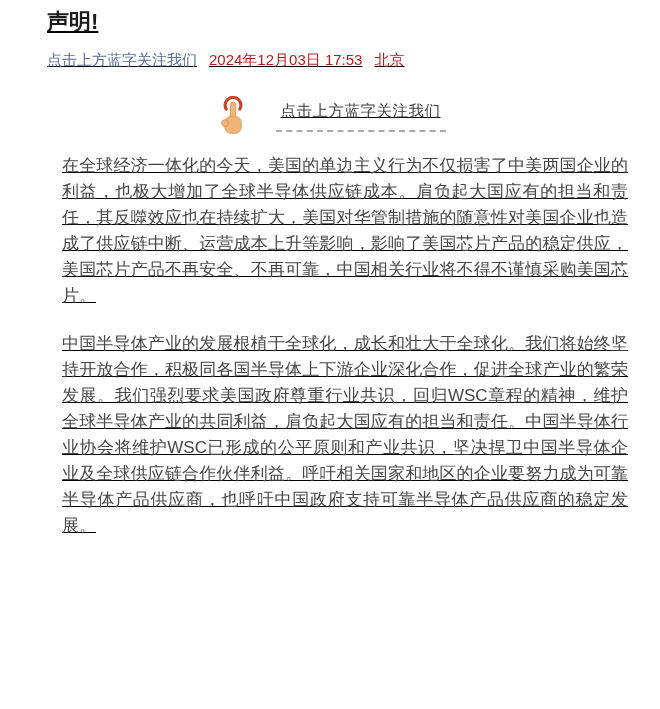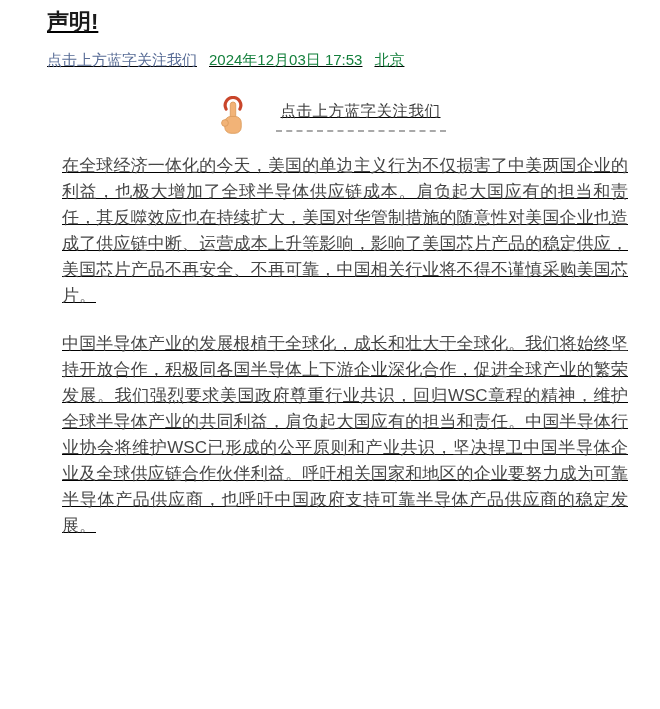--- a/index.html
+++ b/index.html
@@ -33,21 +33,21 @@
     font-size: 15px;
     line-height: 21px;
     white-space: nowrap;
   }
   .byline .author {
     color: #576b95;
     margin-right: 12px;
     cursor: pointer;
   }
   .byline .meta {
-    color: #15803d;
+    color: #b91c1c;
     margin-right: 12px;
   }
 
   
   .follow-banner {
     margin-top: 26px;
     display: flex;
     justify-content: center;
     align-items: flex-start;
     gap: 29px;

